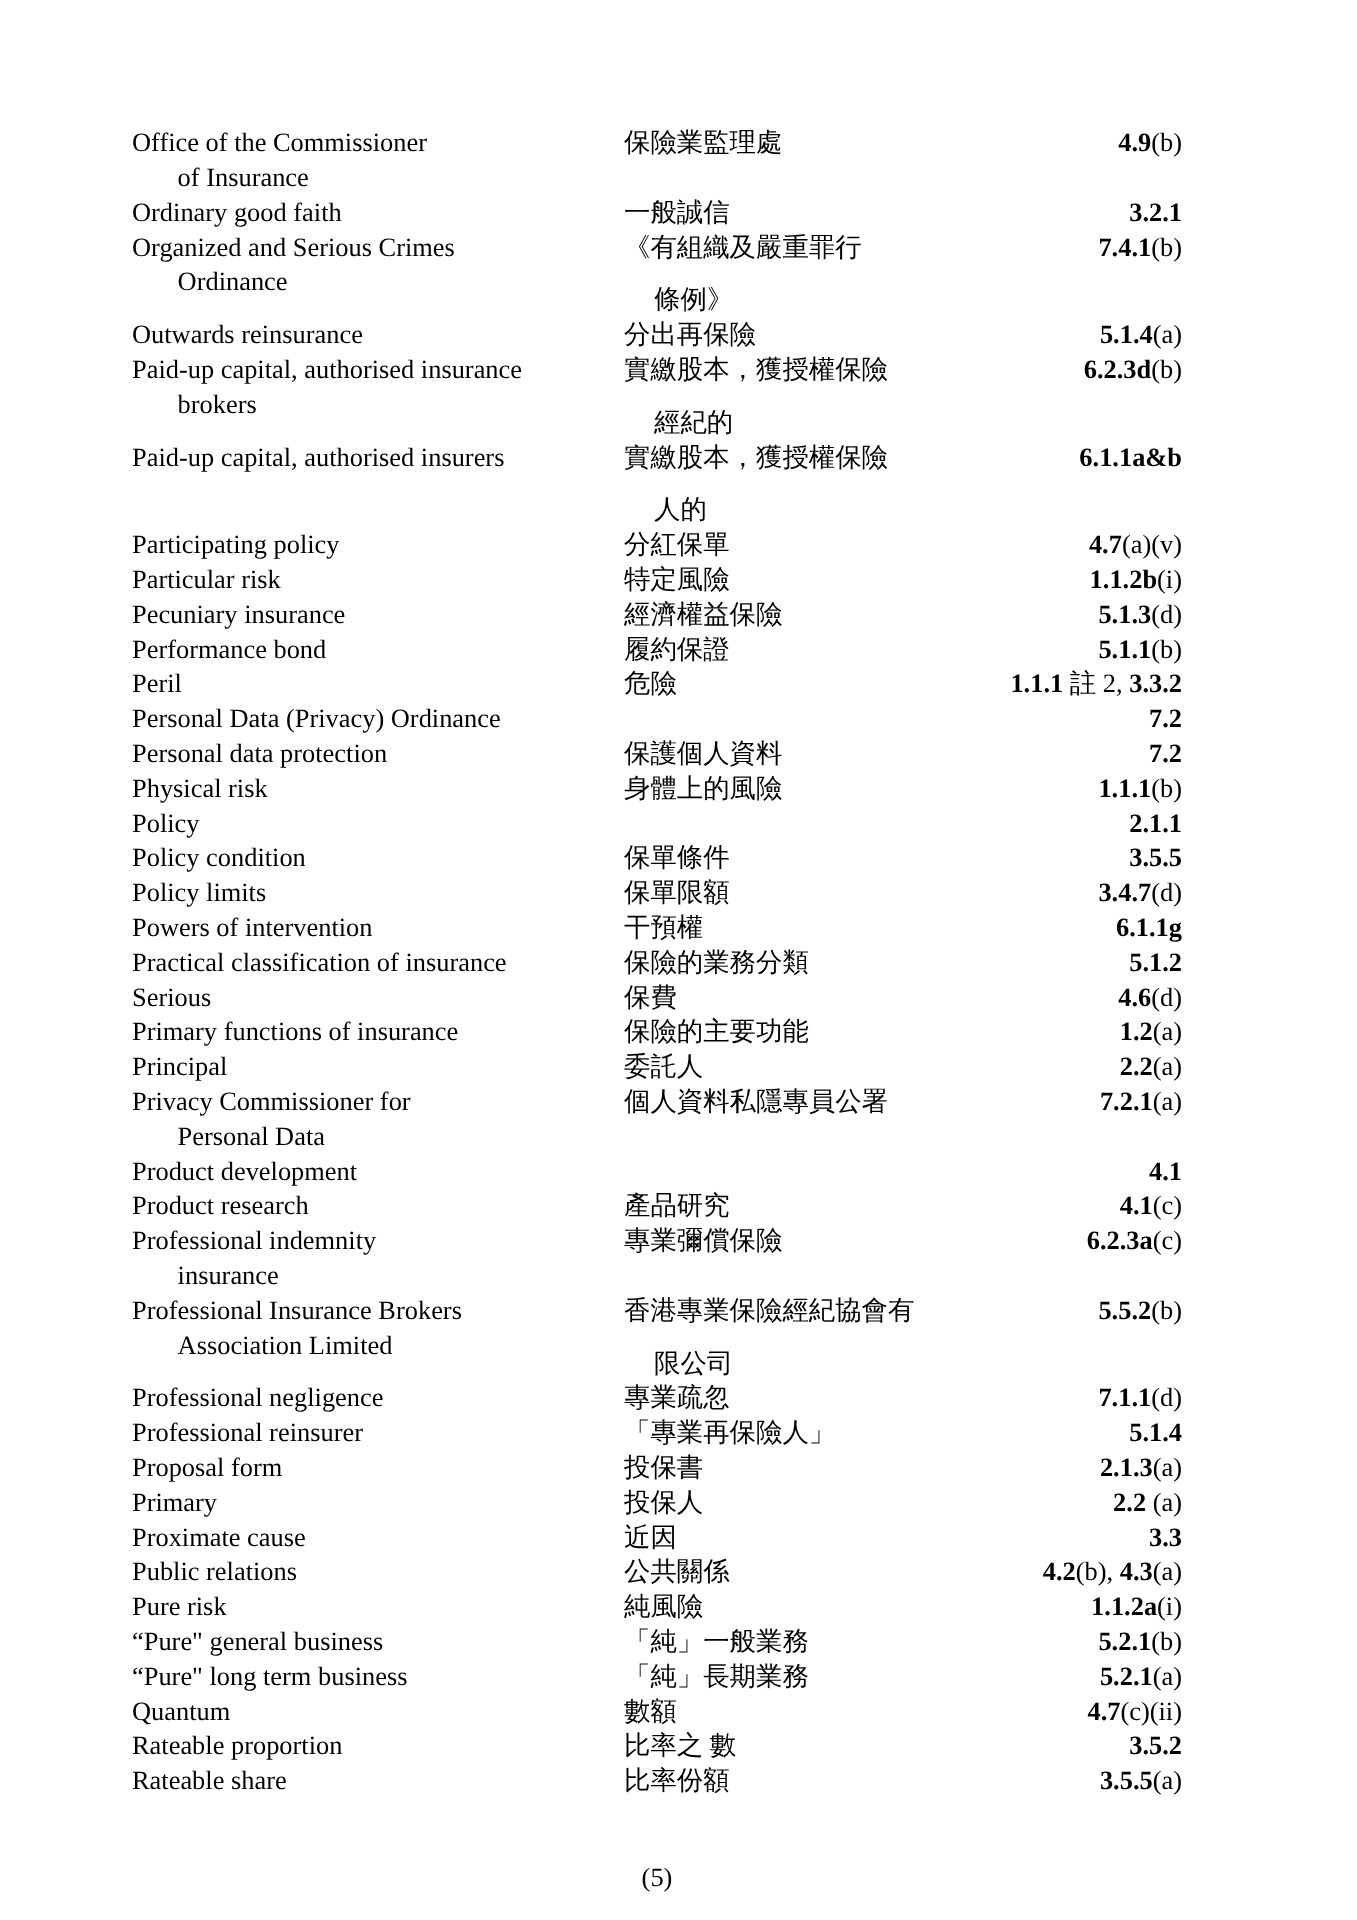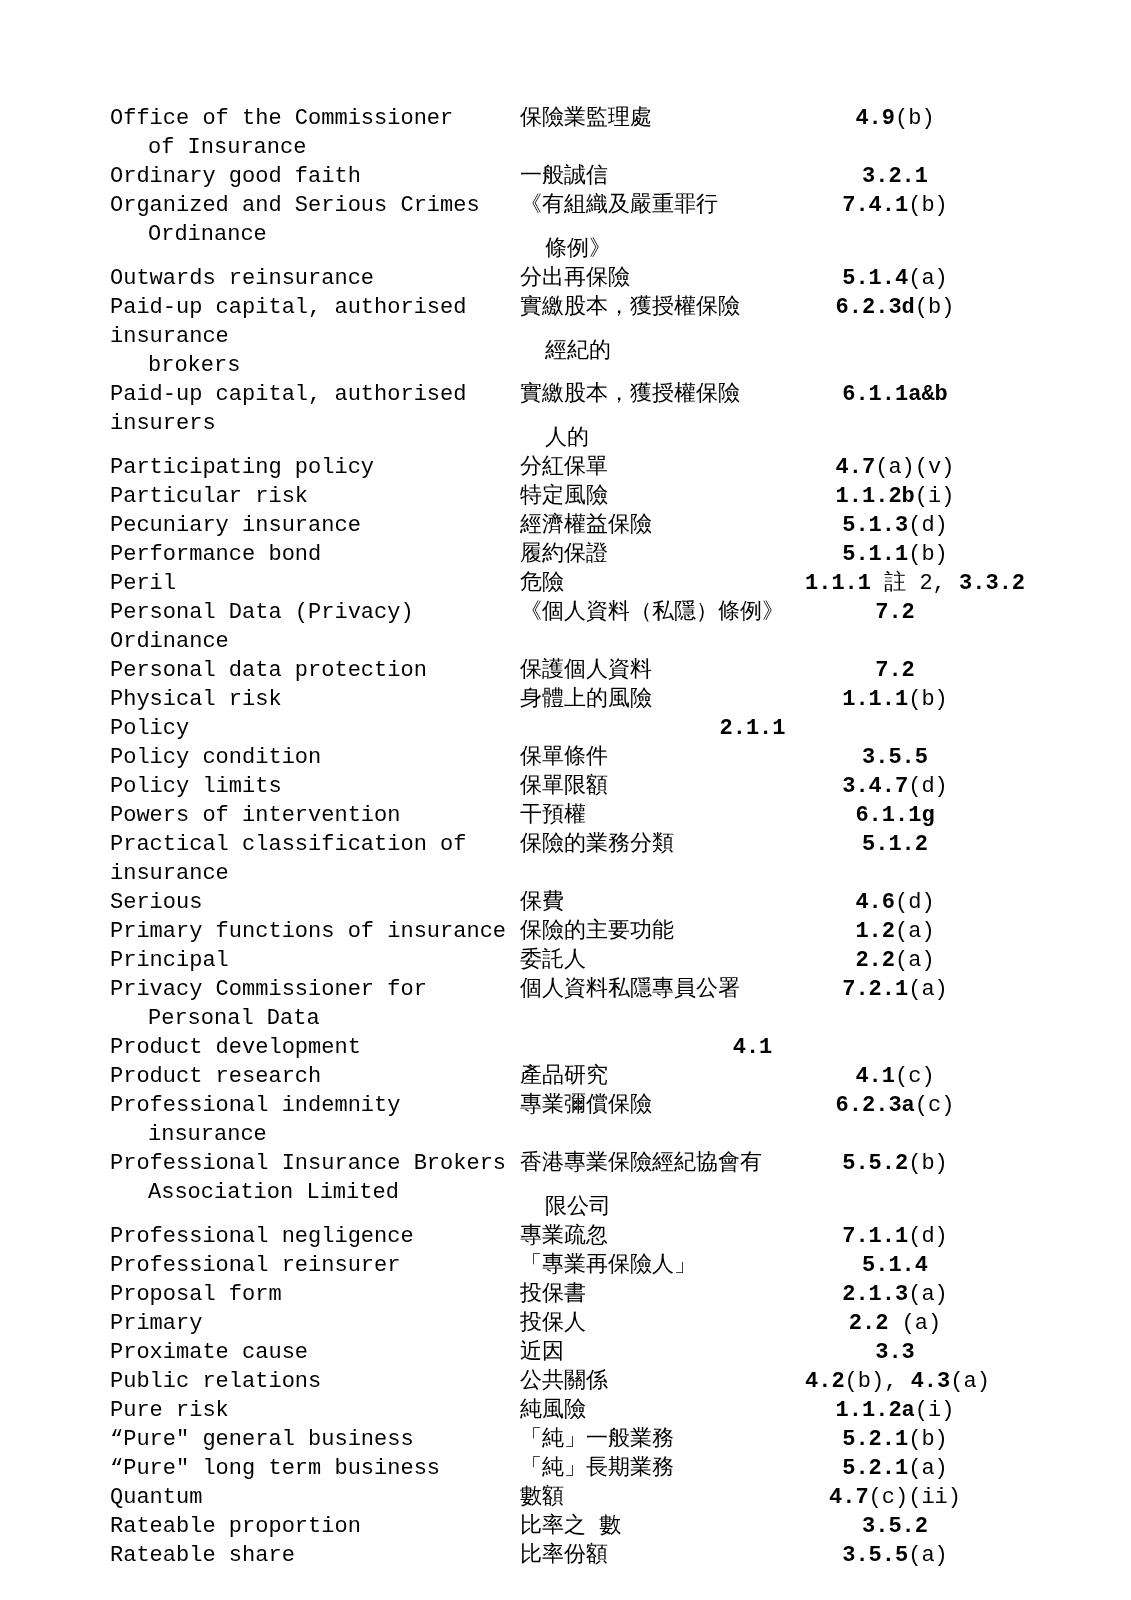--- a/index.html
+++ b/index.html
@@ -2,34 +2,34 @@
 <html><head>
 <meta charset="utf-8">
 <title>Glossary Index Page</title>
 <style>
   html, body { margin: 0; padding: 0; background: #ffffff; }
   .page {
     width: 1131px;
     height: 1600px;
     background: #ffffff;
     color: #000000;
-    font-family: Liberation Mono, monospace;
+    font-family: Liberation Serif, serif;
     font-size: 22px;
     line-height: 29px;
     box-sizing: border-box;
     padding: 104px 146px 0 110px;
     position: relative;
     overflow: hidden;
   }
   .glossary { width: 100%; }
   .row { display: flex; align-items: flex-start; }
   .cell { box-sizing: border-box; }
   .cell-en { width: 410px; flex: 0 0 410px; }
   .cell-zh { width: 285px; flex: 0 0 285px; }
-  .cell-ref { flex: 1 1 auto; text-align: center; white-space: nowrap; }
+  .cell-ref { flex: 1 1 auto; text-align: right; white-space: nowrap; }
   .line { display: block; }
   .cont-en { padding-left: 38px; }
   .cont-zh { padding-left: 25px; margin-top: 15px; }
   .seg { font-weight: normal; }
   .seg.bold { font-weight: bold; }
   .page-number {
     margin-top: 52px;
     width: 875px;
     text-align: center;
   }
@@ -141,23 +141,20 @@
         </div>
         <div class="cell cell-zh">
           <div class="line">危險</div>
         </div>
         <div class="cell cell-ref"><span class="seg bold">1.1.1</span><span class="seg"> 註 2, </span><span class="seg bold">3.3.2</span></div>
       </div>
       <div class="row">
         <div class="cell cell-en">
           <div class="line">Personal Data (Privacy) Ordinance</div>
         </div>
-        <div class="cell cell-zh">
-          <div class="line">《個人資料（私隱）條例》</div>
-        </div>
         <div class="cell cell-ref"><span class="seg bold">7.2</span></div>
       </div>
       <div class="row">
         <div class="cell cell-en">
           <div class="line">Personal data protection</div>
         </div>
         <div class="cell cell-zh">
           <div class="line">保護個人資料</div>
         </div>
         <div class="cell cell-ref"><span class="seg bold">7.2</span></div>

